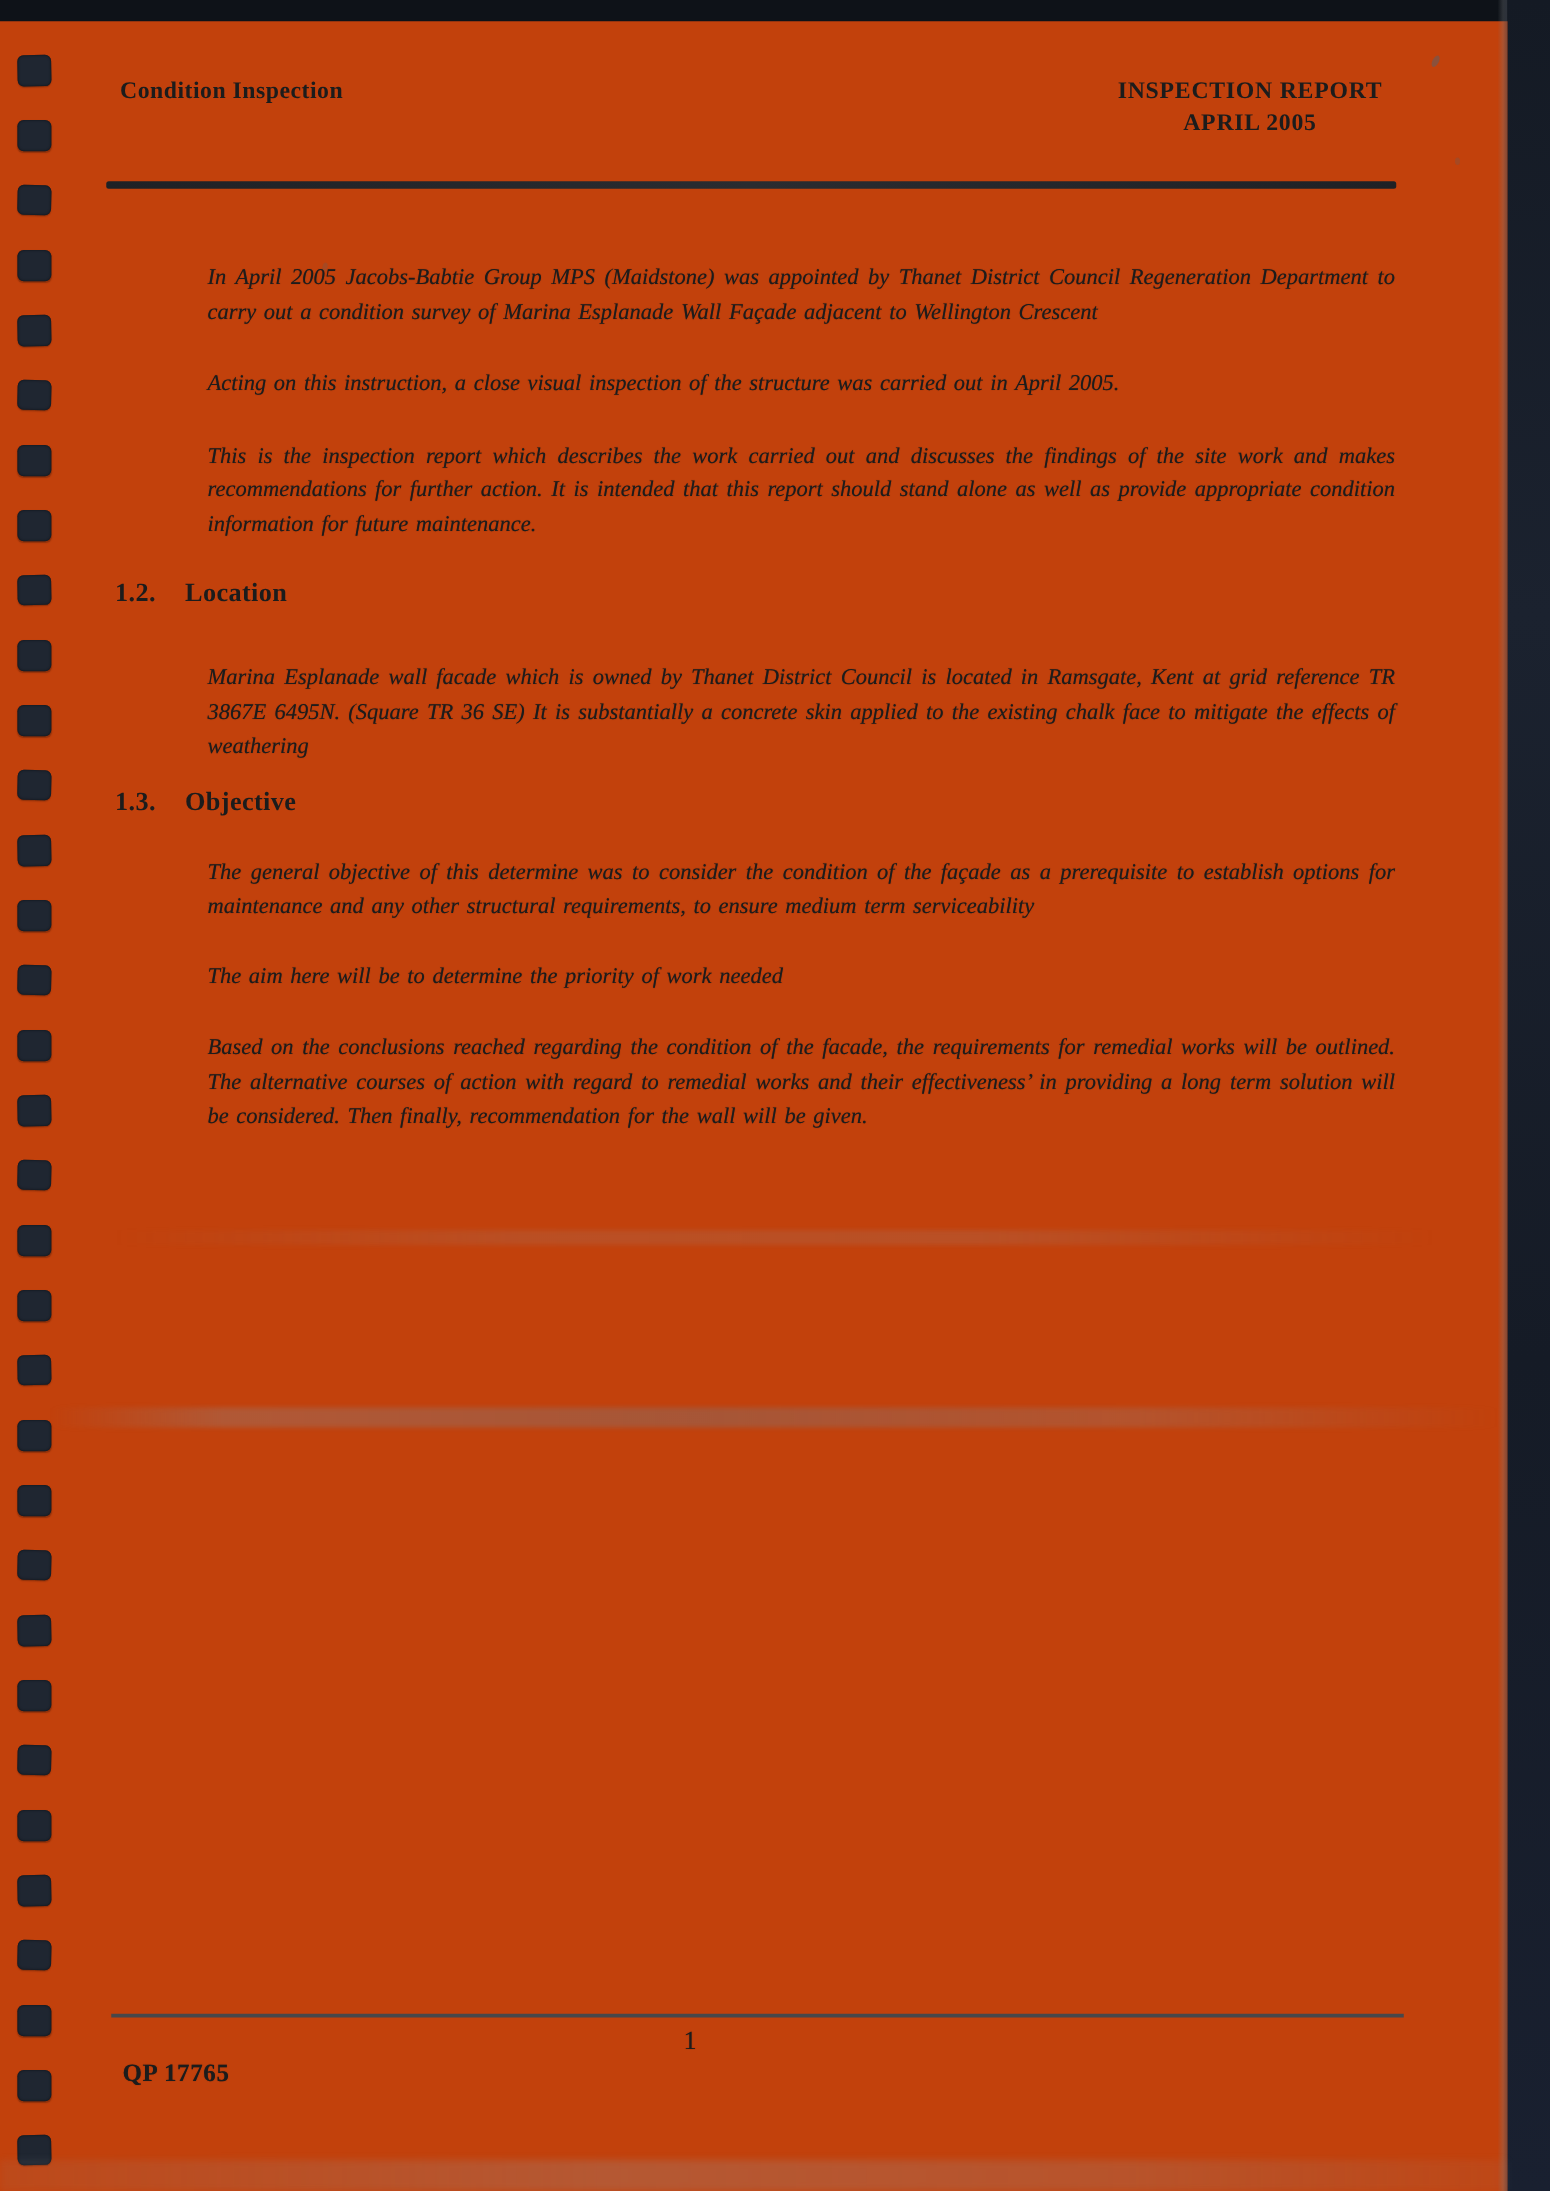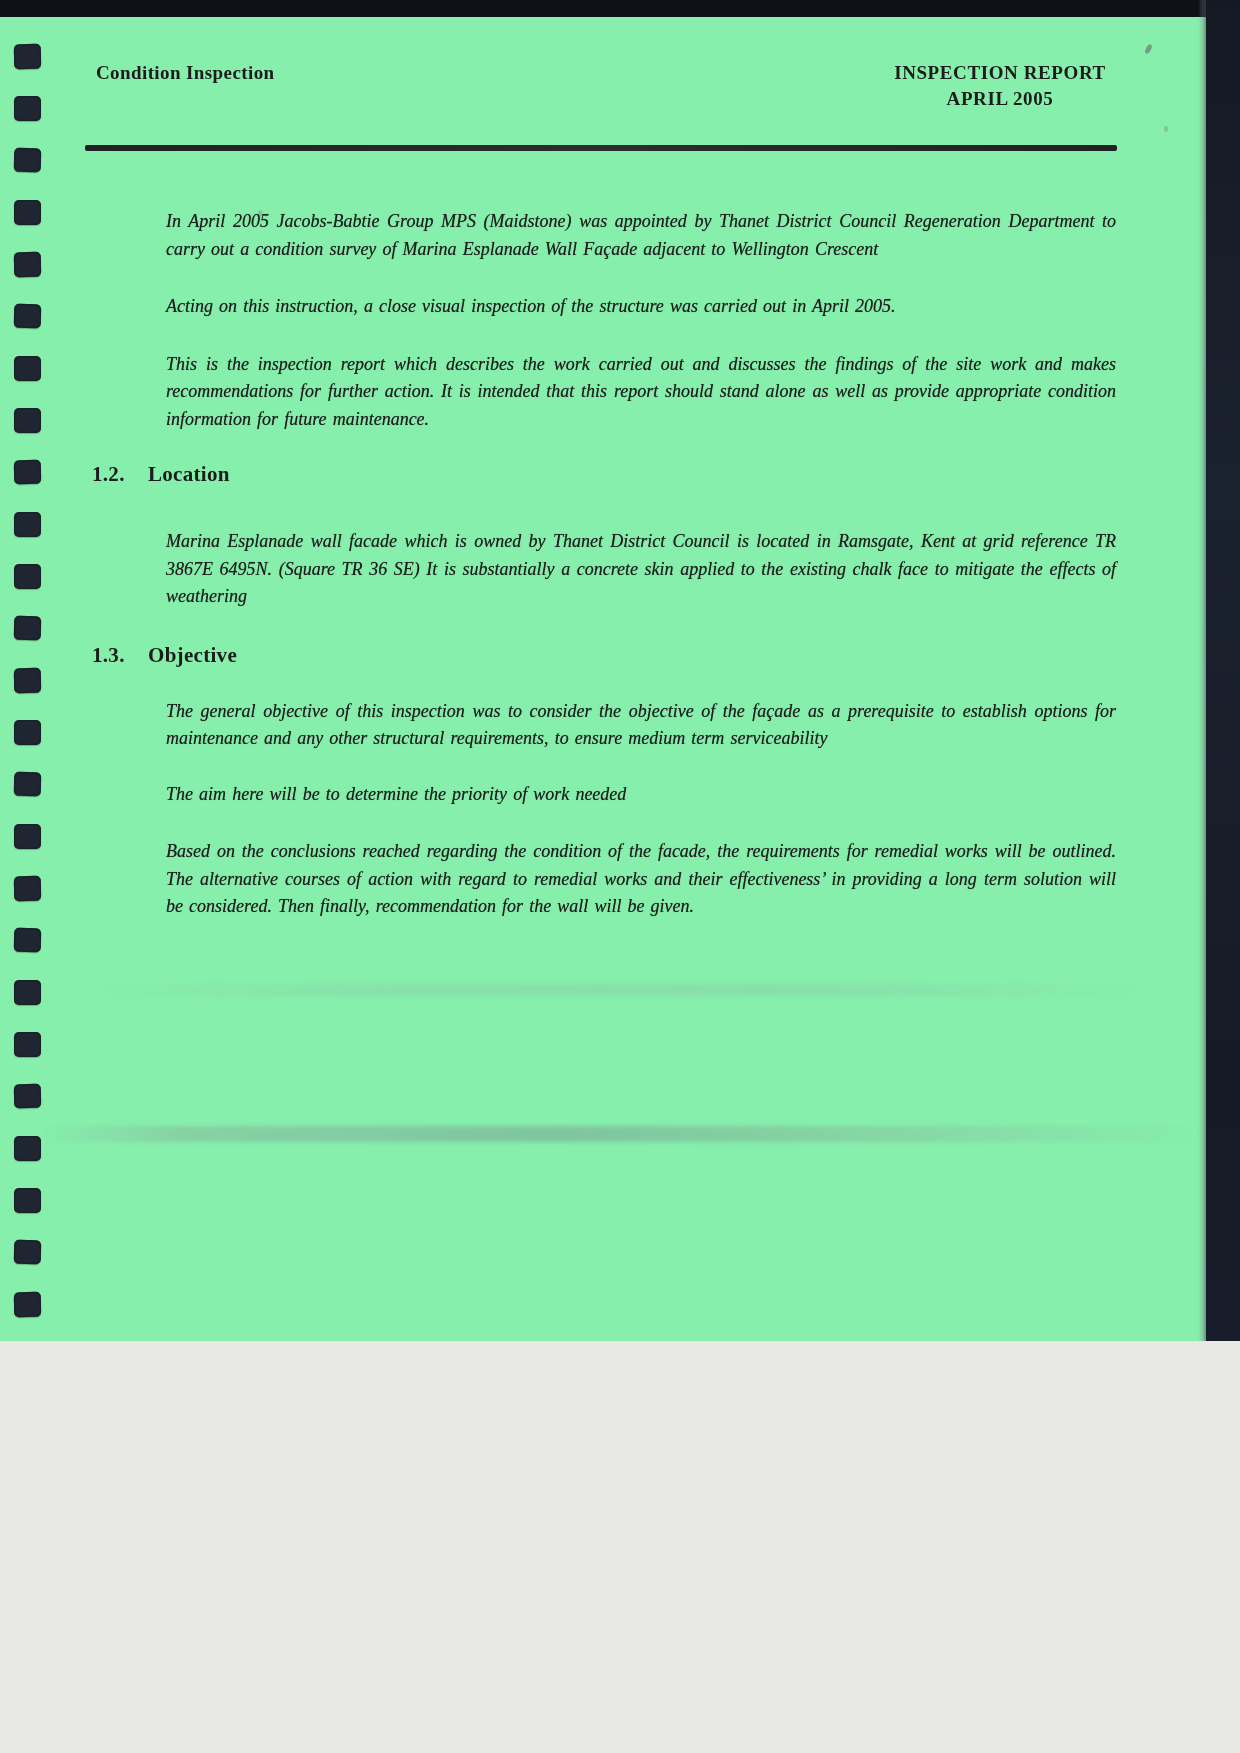--- a/index.html
+++ b/index.html
@@ -1,19 +1,19 @@
 <!DOCTYPE html>
 <html><head>
 <meta charset="utf-8">
 <style>
   html,body{margin:0;padding:0;background:#e8e8e6;}
   .page{
     position:relative;
-    width:1240px;height:1341px;
-    background:#86efac;
+    width:1240px;height:1753px;
+    background:#c2410c;
     overflow:hidden;
     font-family:"Liberation Serif","DejaVu Serif",serif;
     color:#1c1c1c;
   }
   
   .top-strip{position:absolute;top:0;left:0;width:1240px;height:17px;background:#0e1218;}
   .right-strip{position:absolute;top:0;left:1206px;width:34px;height:1753px;
     background:linear-gradient(180deg,#141a24 0%,#1b222f 28%,#151b26 62%,#192030 100%);}
   .page-edge{position:absolute;top:0;left:1198px;width:8px;height:1753px;
     background:linear-gradient(90deg,rgba(0,0,0,0) 0%,rgba(120,125,130,.30) 55%,rgba(70,76,88,.55) 100%);}
@@ -30,21 +30,21 @@
   .header-rule{position:absolute;left:85px;top:145px;width:1032px;height:6px;
     background:linear-gradient(90deg,#1f2125 0%,#2a2c30 50%,#1f2125 100%);border-radius:2px;}
   
   .content{position:absolute;left:92px;top:176px;width:1023px;}
   .h1{font-size:24px;line-height:28px;font-weight:bold;letter-spacing:.8px;}
   .h1 .num{display:inline-block;width:71px;letter-spacing:0;}
   .h2{margin-top:24px;font-size:21px;line-height:26px;font-weight:bold;letter-spacing:.3px;}
   .h2 .num{display:inline-block;width:56px;}
   .para{margin:30px 0 0 74px;width:950px;text-align:justify;font-size:18px;line-height:27.5px;
     word-spacing:1.6px;text-shadow:0 0 .7px rgba(25,25,25,.6);font-style:italic;}
-  .mt24{margin-top:24px;} .mt26{margin-top:41px;} .mt27{margin-top:31px;}
+  .mt24{margin-top:24px;} .mt26{margin-top:41px;} .mt27{margin-top:17px;}
   .mt28{margin-top:28px;} .mt30{} .mt32{margin-top:32px;}
   
   .footer-rule{position:absolute;left:89px;top:1611px;width:1034px;height:3px;background:#47474a;}
   .page-num{position:absolute;left:0;top:1620px;width:1104px;text-align:center;font-size:21px;
     text-shadow:0 0 .7px rgba(25,25,25,.6);}
   .doc-ref{position:absolute;left:98px;top:1648px;font-size:20px;font-weight:bold;letter-spacing:.5px;
     text-shadow:0 0 .7px rgba(25,25,25,.6);}
   
   .band{position:absolute;pointer-events:none;}
   .band-mid{left:40px;top:1126px;width:1160px;height:16px;filter:blur(2px);
@@ -127,21 +127,21 @@
     <div class="para mt30">This is the inspection report which describes the work carried out and discusses the findings of the site work and makes recommendations for further action. It is intended that this report should stand alone as well as provide appropriate condition information for future maintenance.</div>
 
     <div class="h2 mt28">
       <span class="num">1.2.</span><span>Location</span>
     </div>
     <div class="para mt26">Marina Esplanade wall facade which is owned by Thanet District Council is located in Ramsgate, Kent at grid reference TR 3867E 6495N. (Square TR 36 SE) It is substantially a concrete skin applied to the existing chalk face to mitigate the effects of weathering</div>
 
     <div class="h2 mt27">
       <span class="num">1.3.</span><span>Objective</span>
     </div>
-    <div class="para mt30">The general objective of this inspection was to consider the objective of the façade as a prerequisite to establish options for maintenance and any other structural requirements, to ensure medium term serviceability</div>
+    <div class="para mt30">The general objective of this determine was to consider the condition of the façade as a prerequisite to establish options for maintenance and any other structural requirements, to ensure medium term serviceability</div>
     <div class="para mt28">The aim here will be to determine the priority of work needed</div>
     <div class="para mt30">Based on the conclusions reached regarding the condition of the facade, the requirements for remedial works will be outlined. The alternative courses of action with regard to remedial works and their effectiveness’ in providing a long term solution will be considered. Then finally, recommendation for the wall will be given.</div>
 
   </div>
 
   <div class="footer-rule"></div>
   <div class="page-num">1</div>
   <div class="doc-ref">QP 17765</div>
 
 </div>

